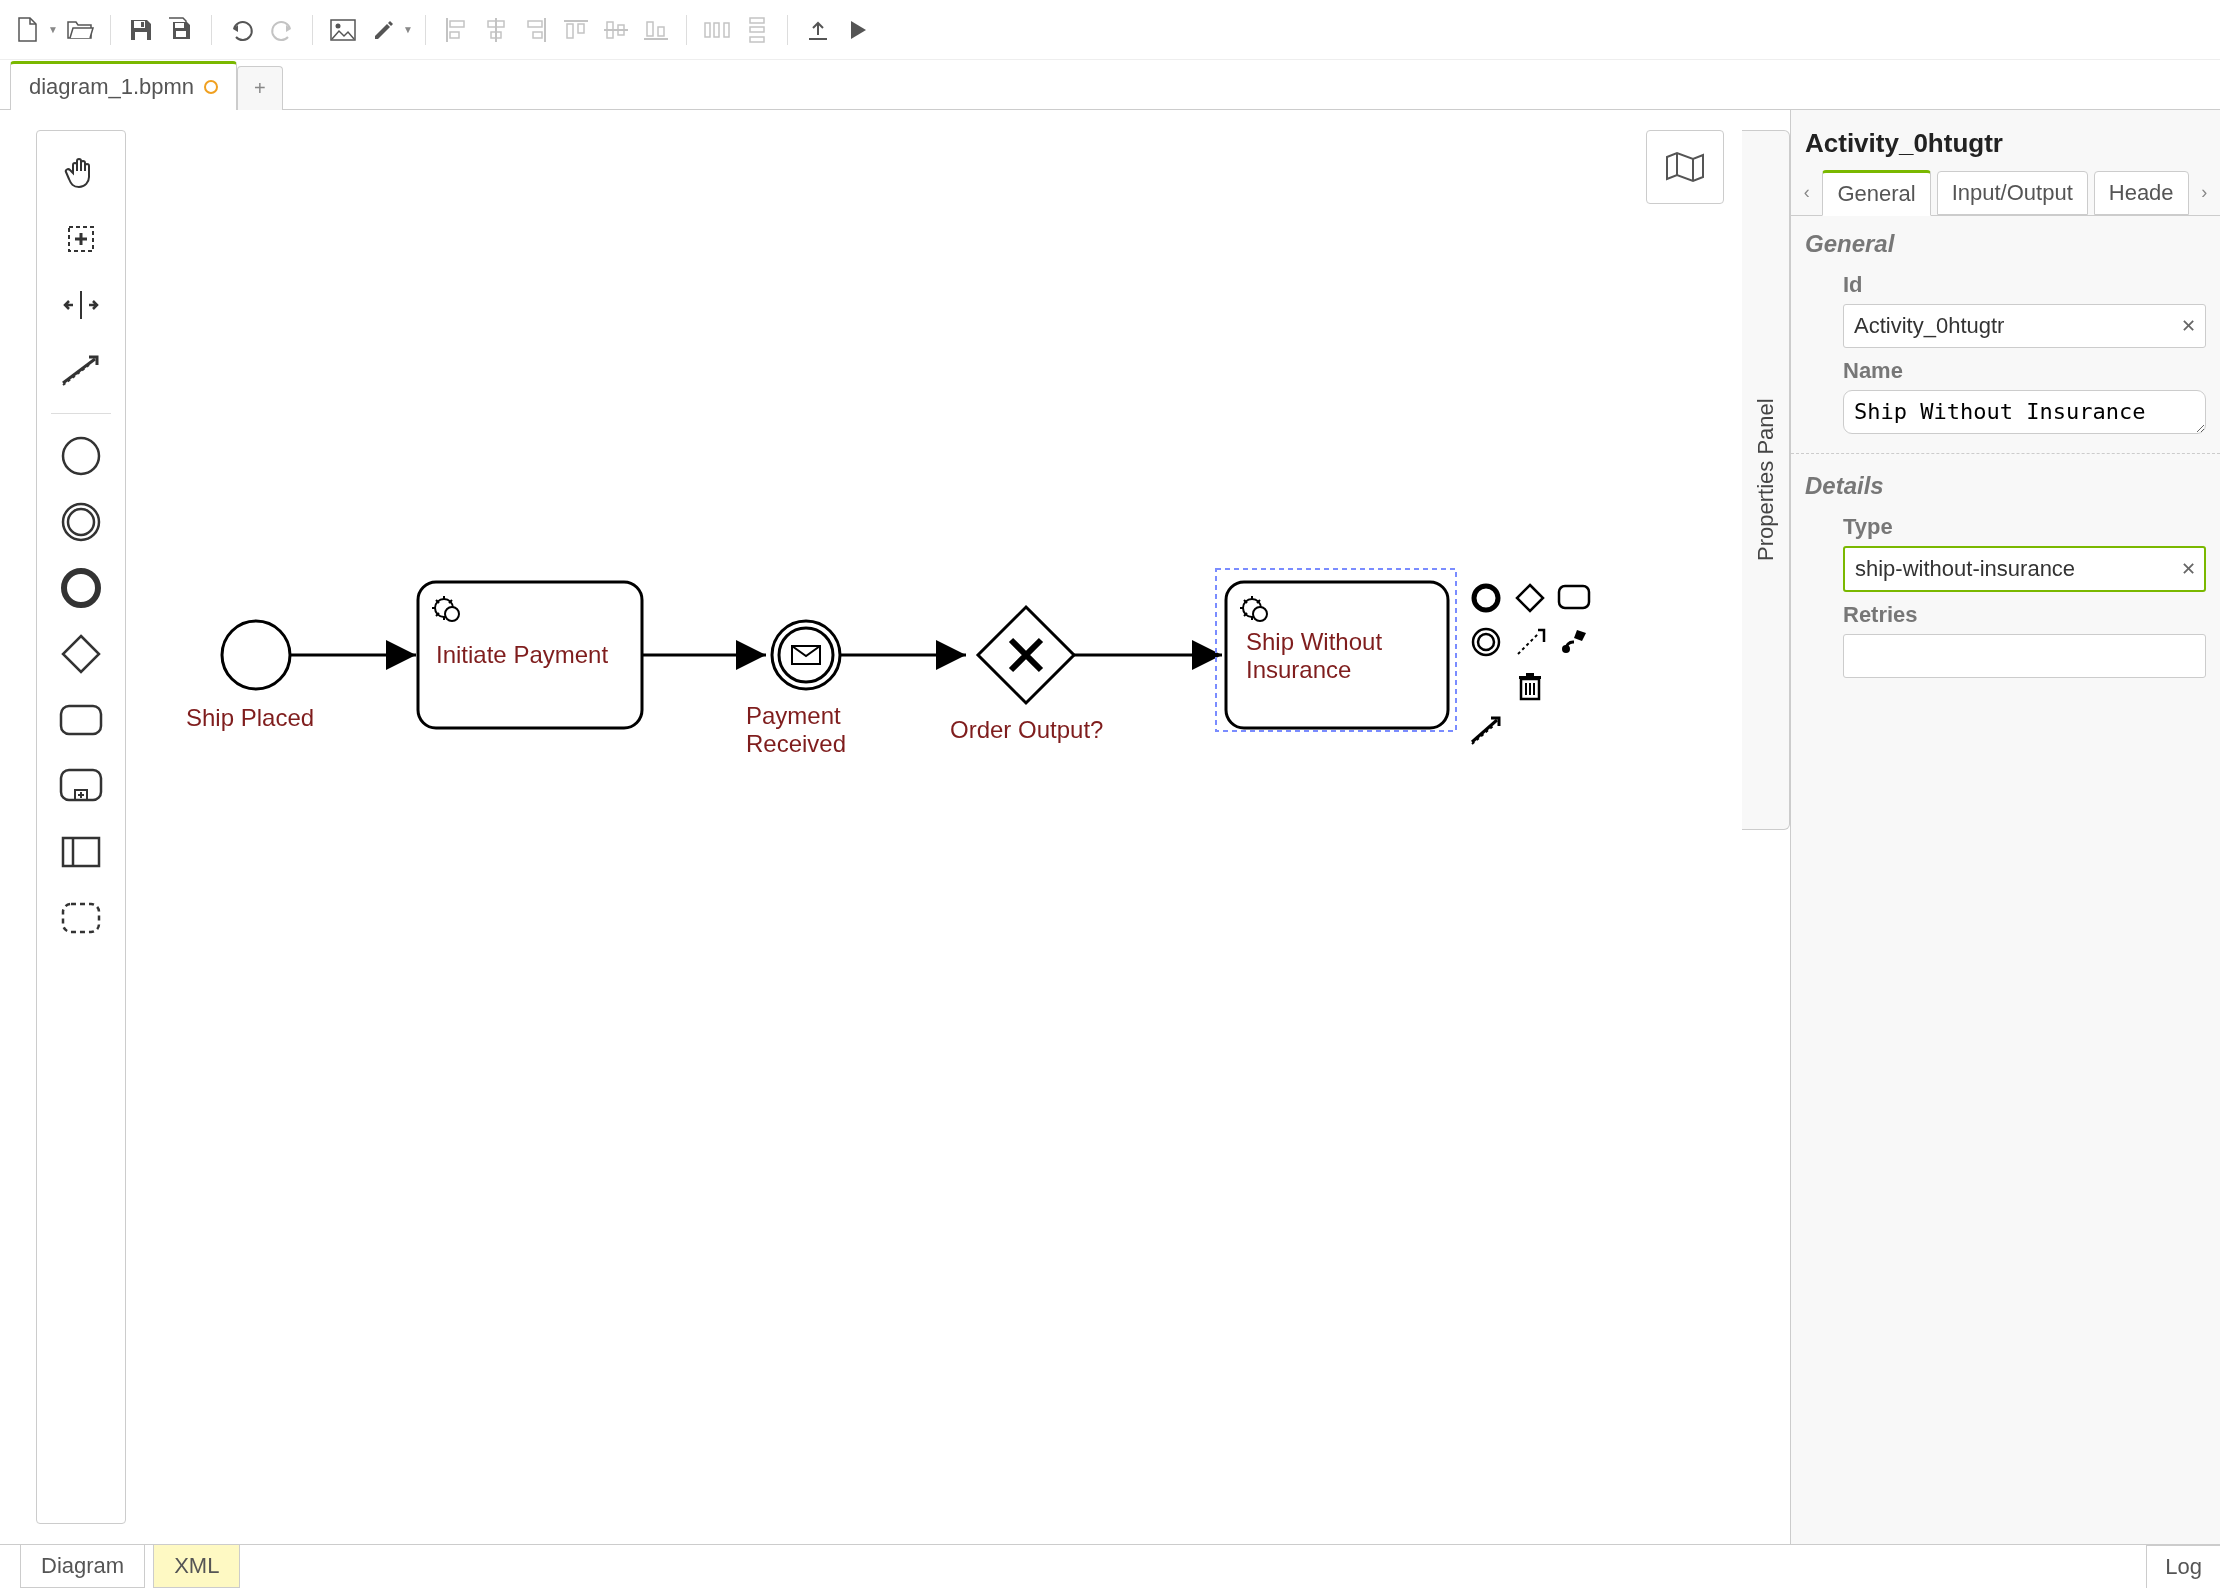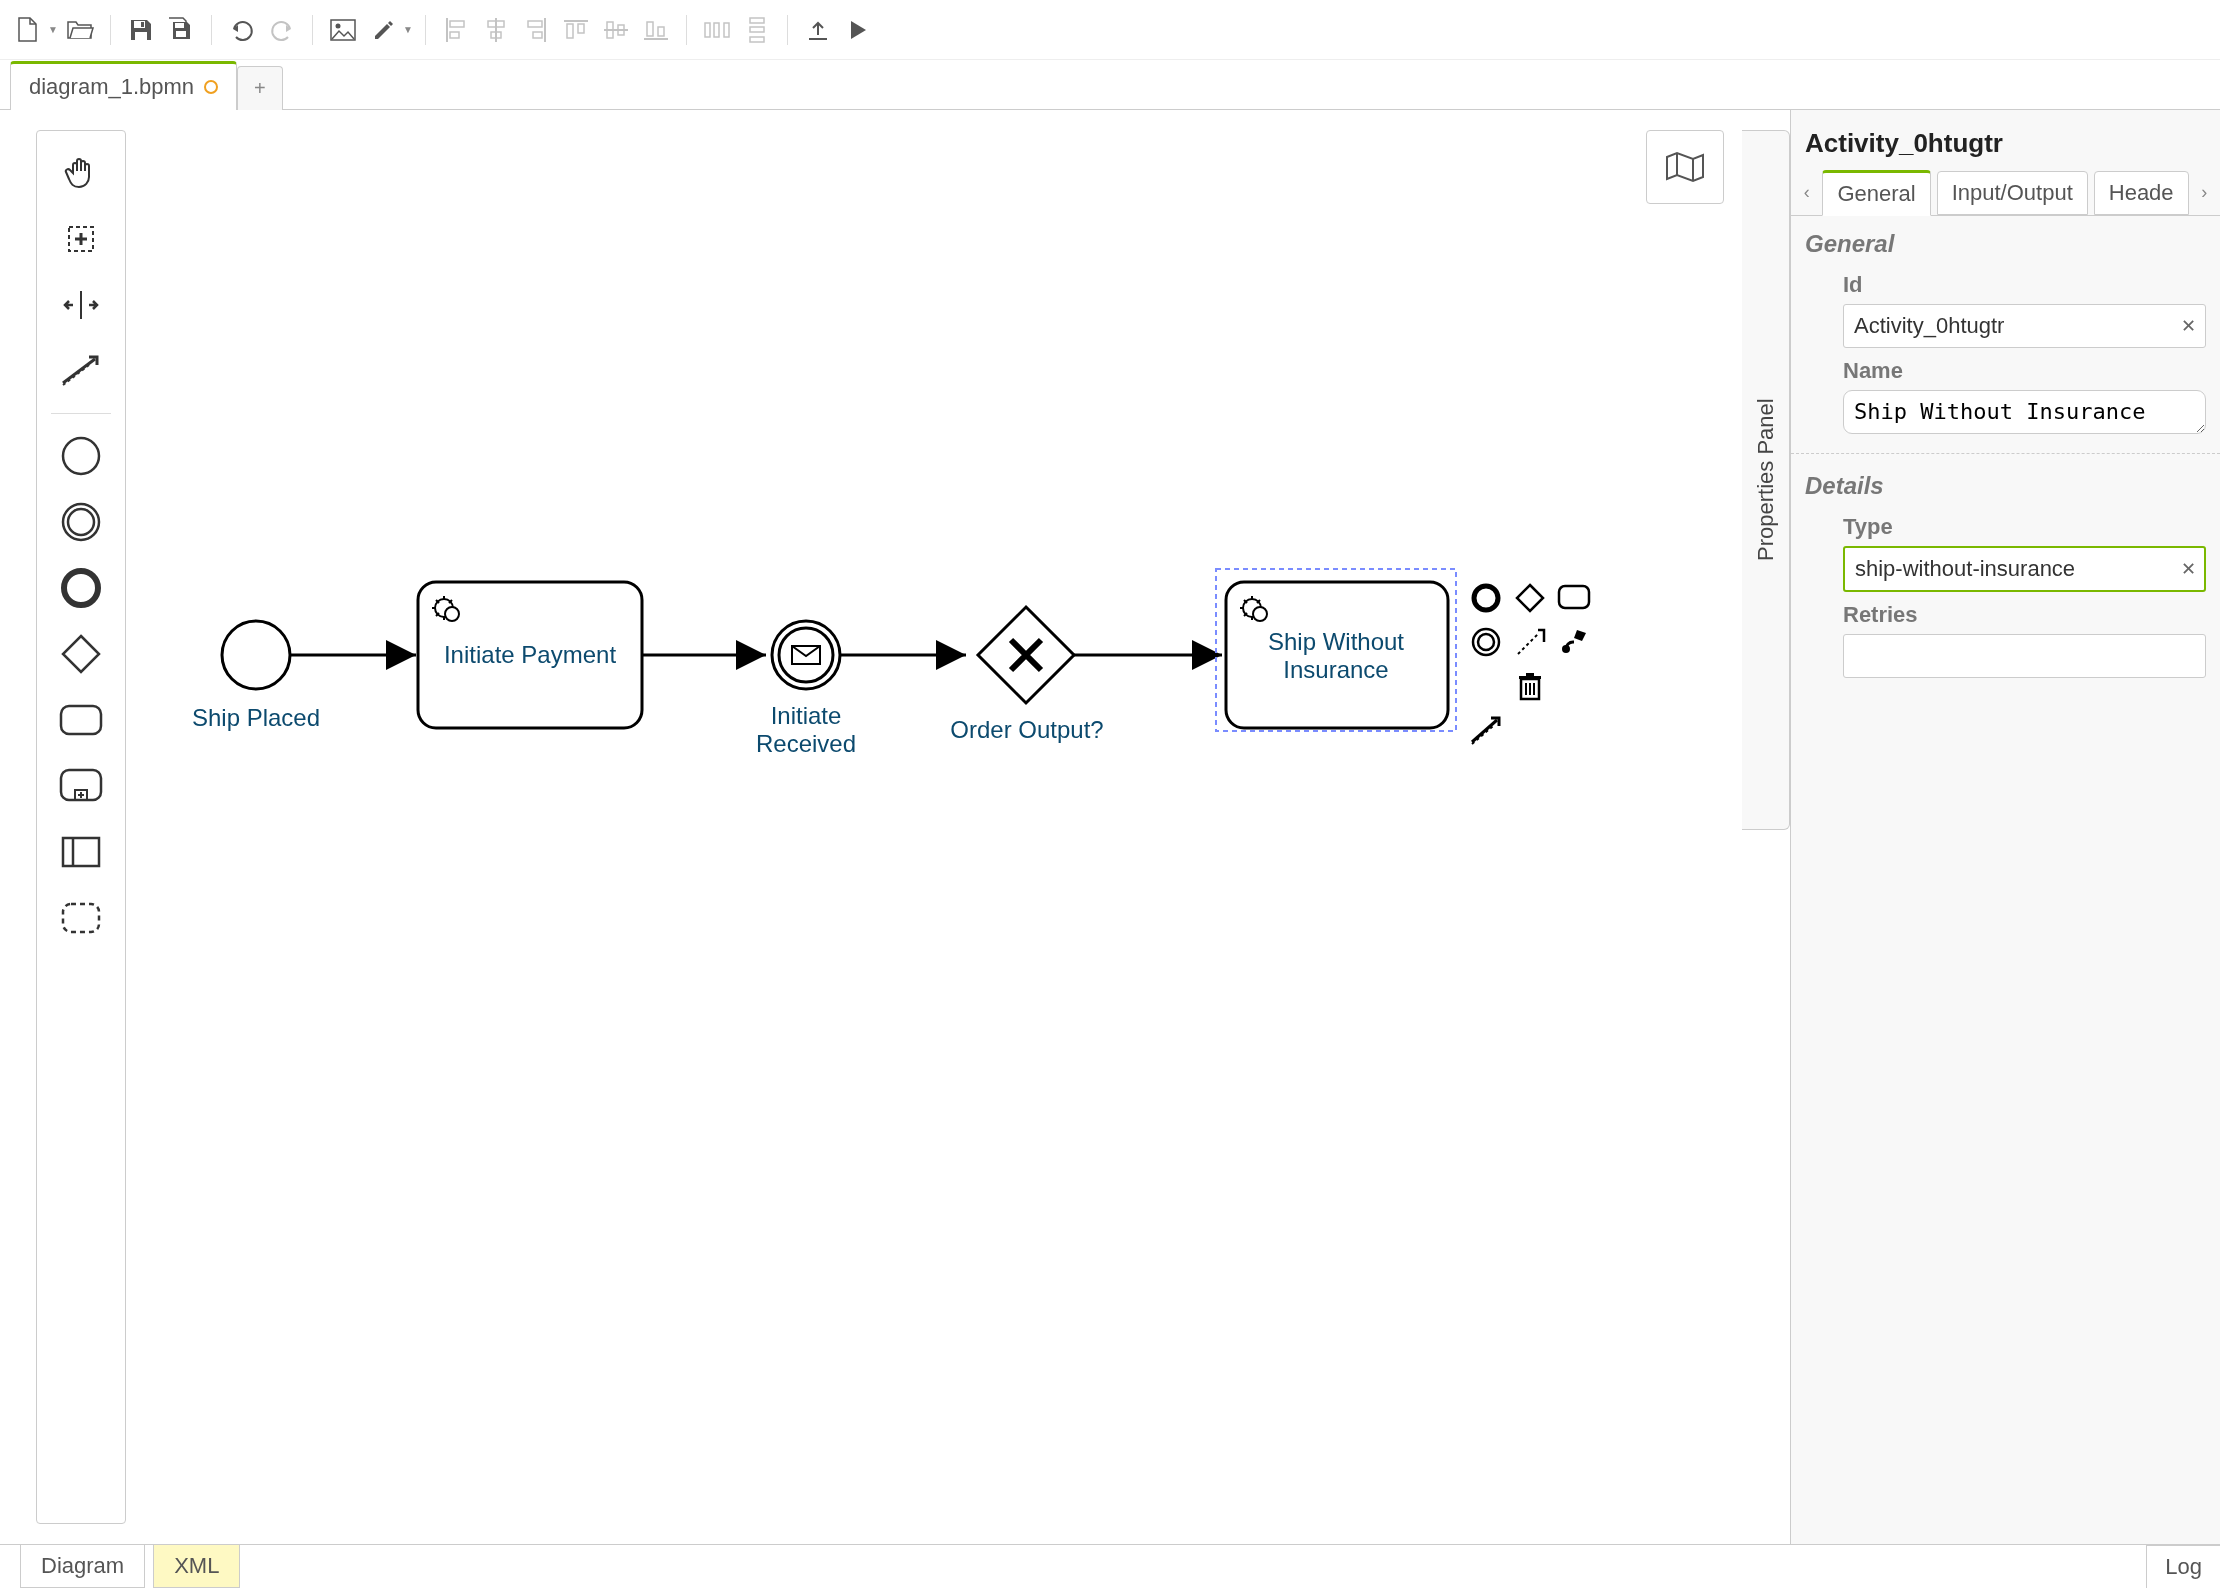--- a/index.html
+++ b/index.html
@@ -21,21 +21,21 @@
 
 .main { display: flex; height: calc(100% - 60px - 50px - 44px); position: relative; }
 
 
 .palette { width: 90px; margin: 20px 0 20px 36px; border: 1px solid #ccc; border-radius: 4px; background: #fff; display: flex; flex-direction: column; align-items: center; padding: 12px 0; gap: 6px; }
 .palette .p-btn { width: 60px; height: 60px; display: flex; align-items: center; justify-content: center; cursor: pointer; }
 .palette .p-sep { width: 60px; height: 1px; background: #ddd; margin: 6px 0; }
 
 
 .canvas { flex: 1; position: relative; background: #fff; }
-.node-label { position: absolute; font-size: 24px; color: #0c4a6e; text-align: center; }
+.node-label { position: absolute; font-size: 24px; color: #7f1d1d; text-align: left; }
 
 
 .minimap { position: absolute; top: 20px; right: 18px; width: 78px; height: 74px; border: 1px solid #ccc; border-radius: 4px; background: #fff; display: flex; align-items: center; justify-content: center; }
 
 
 .props-toggle { width: 48px; border: 1px solid #ccc; border-right: none; background: #f8f8f8; display: flex; align-items: center; justify-content: center; writing-mode: vertical-rl; transform: rotate(180deg); font-size: 22px; color: #444; padding: 18px 0; align-self: flex-start; margin-top: 20px; border-radius: 6px 0 0 6px; height: 700px; }
 
 
 .props { width: 430px; border-left: 1px solid #ccc; background: #f8f8f8; display: flex; flex-direction: column; }
 .props-header { padding: 18px 14px 10px 14px; font-size: 26px; font-weight: bold; color: #222; }
@@ -332,21 +332,21 @@
       <g transform="translate(1114,486)">
           <circle cx="12" cy="12" r="9" fill="none" stroke="#000" stroke-width="2"></circle>
           <path d="M12 0v4M12 20v4M0 12h4M20 12h4M4 4l3 3M20 20l-3-3M4 20l3-3M20 4l-3 3" stroke="#000" stroke-width="2"></path>
           <circle cx="20" cy="18" r="7" fill="#fff" stroke="#000" stroke-width="2"></circle>
         </g>
     </svg>
 
     <div class="node-label" style="left:60px;top:594px;width:140px;">Ship Placed</div>
     <div class="node-label" style="left:310px;top:531px;width:188px;">Initiate Payment</div>
     <div class="node-label" style="left:620px;top:592px;width:120px;">
-      <span>Initiate</span><br>
+      <span>Payment</span><br>
       <span>Received</span>
     </div>
     <div class="node-label" style="left:824px;top:606px;width:154px;">Order Output?</div>
     <div class="node-label" style="left:1120px;top:518px;width:180px;">
       <span>Ship Without</span><br>
       <span>Insurance</span>
     </div>
 
     <div class="context-pad" style="left:1340px;top:468px;">
       <div class="cp">

